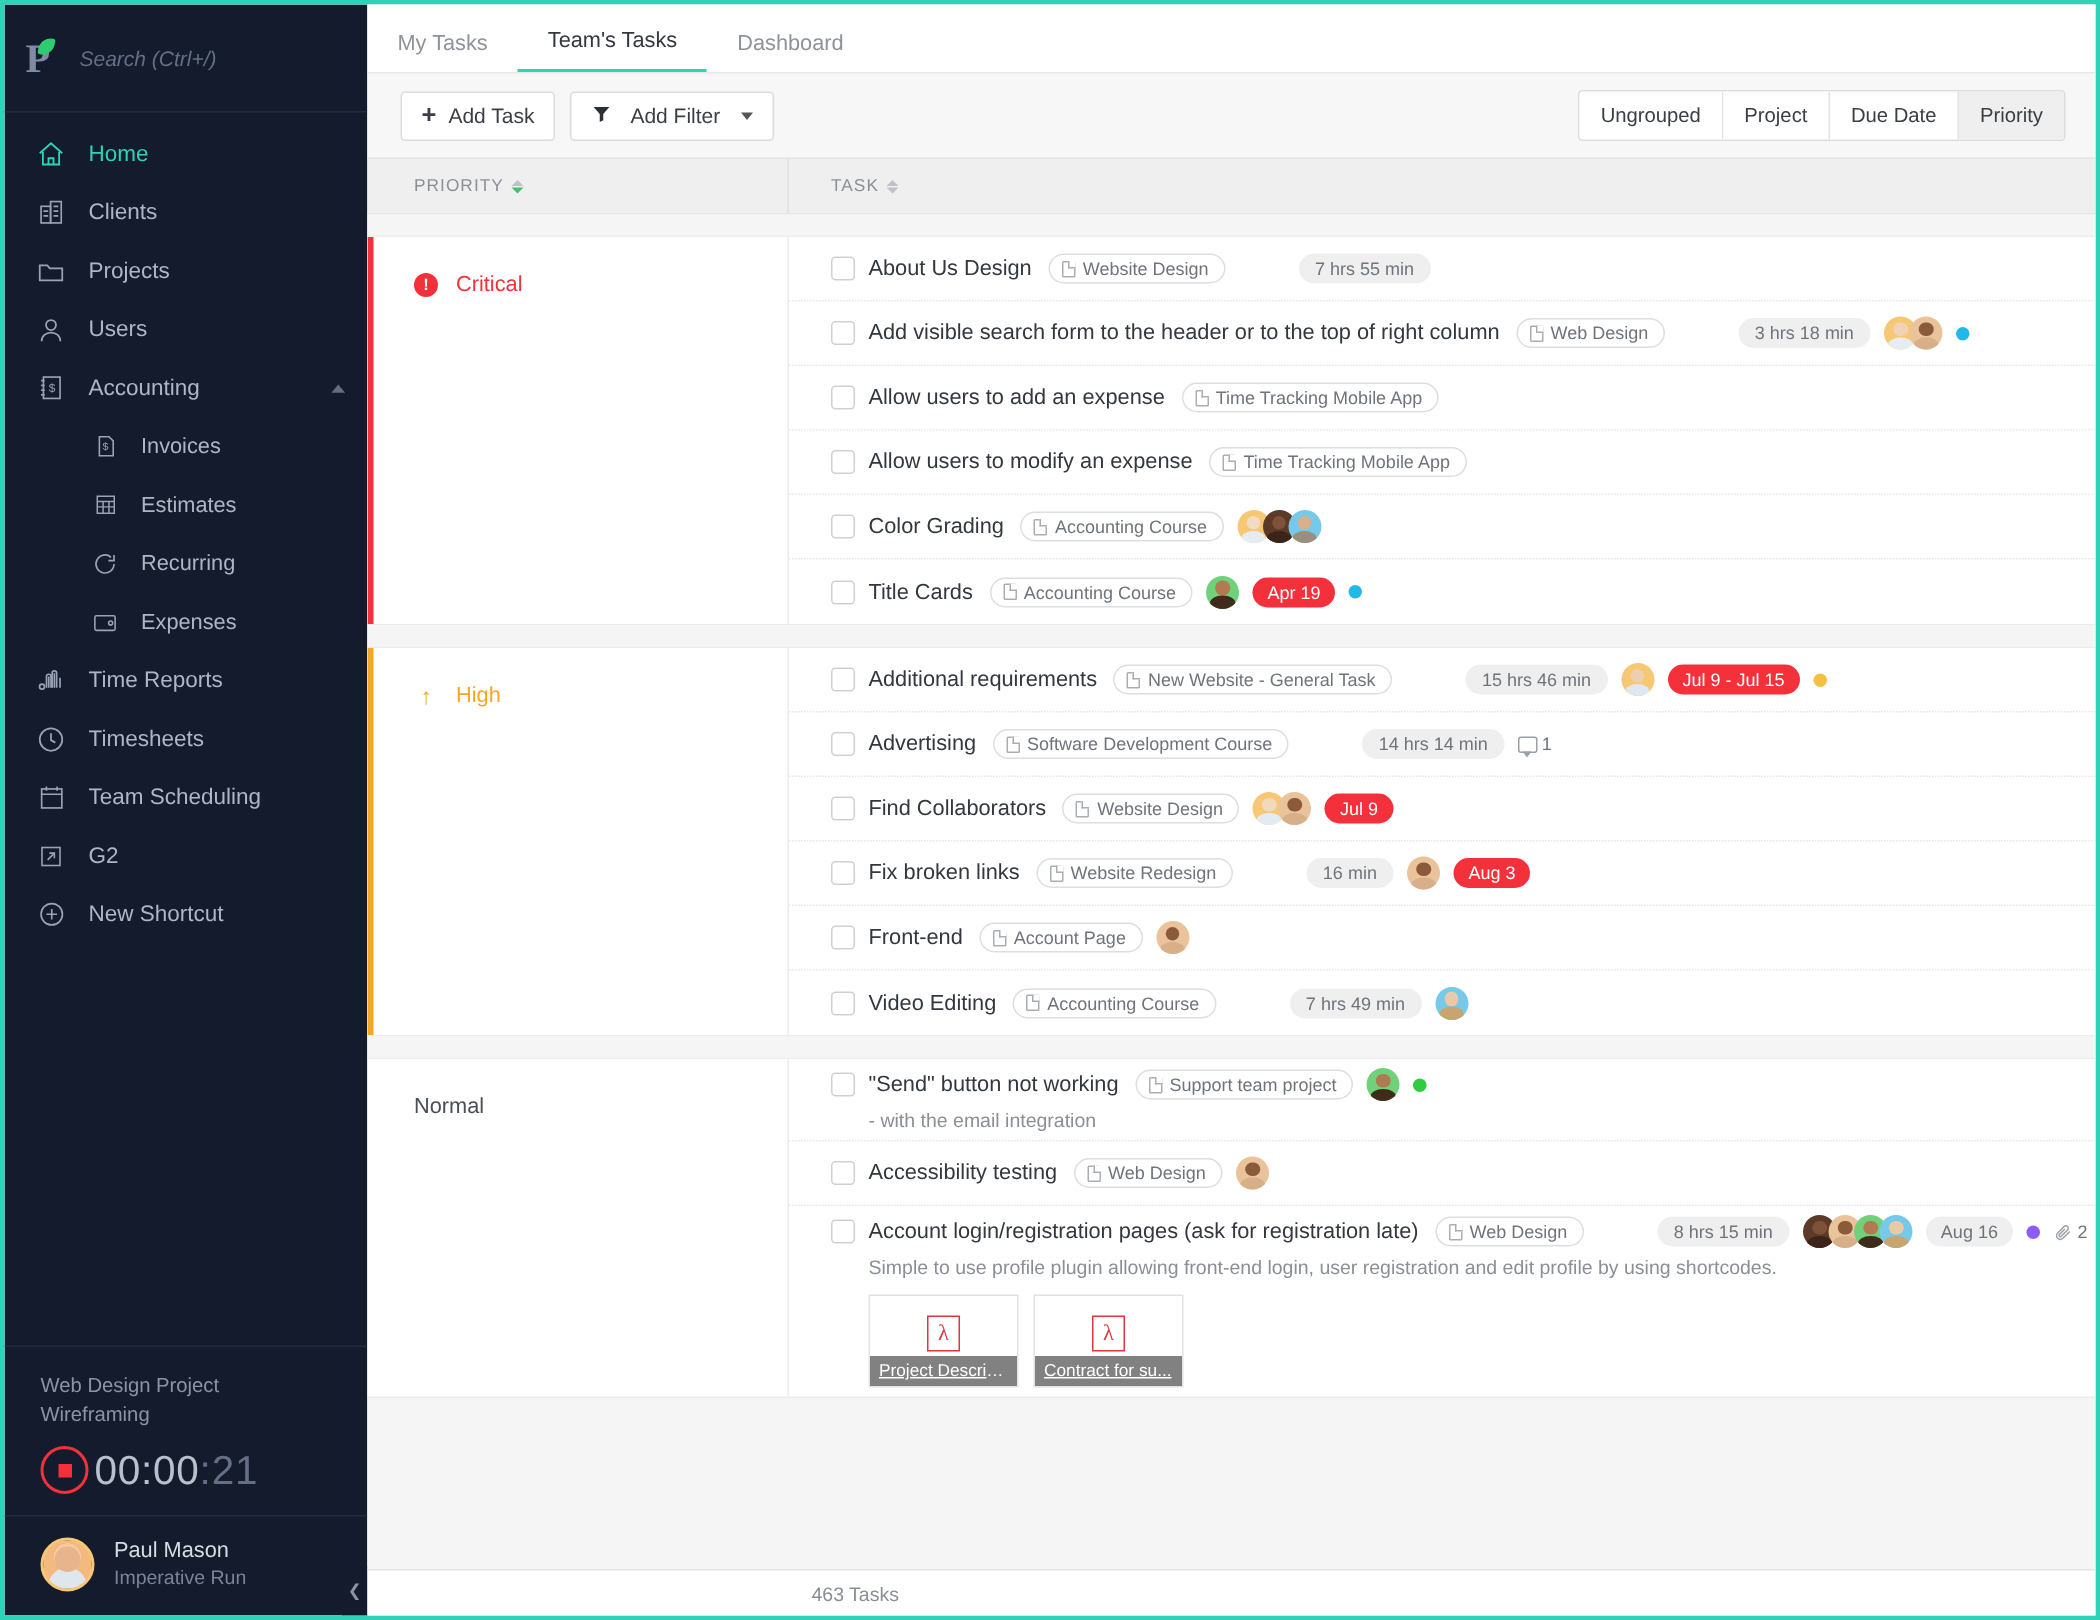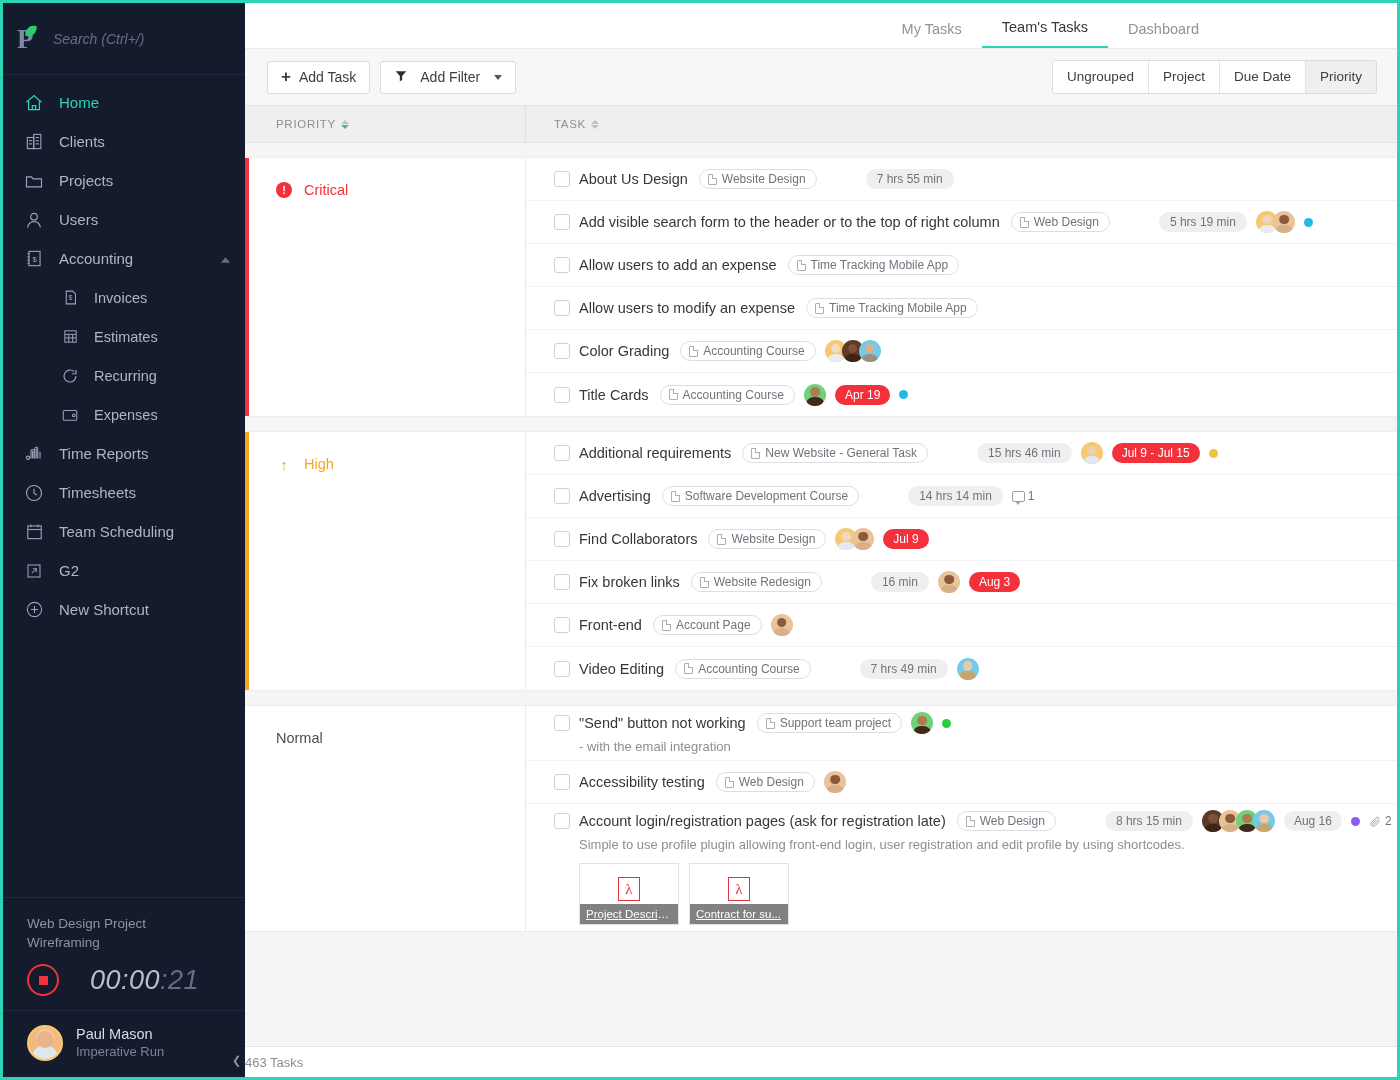--- a/index.html
+++ b/index.html
@@ -55,21 +55,21 @@
   .nav-item .ico { width: 22px; height: 22px; flex: 0 0 22px; display: flex; align-items: center; justify-content: center; }
   .nav-item.active { color: #2ed3b7; }
   .nav-item.active .ico svg { stroke: #2ed3b7; }
   .nav-item.sub { padding-left: 56px; gap: 13px; font-size: 14.5px; }
   .nav-item .chev { margin-left: auto; opacity: .6; }
 
   .sb-spacer { flex: 1 1 auto; }
 
   .timer-box { padding: 16px 39px 14px 24px; border-top: 1px solid #212a40; }
   .timer-proj { font-size: 13.5px; color: #8b93a5; line-height: 19px; }
-  .timer-row { display: flex; align-items: flex-end; gap: 31px; margin-top: 12px; font-style: italic; }
+  .timer-row { display: flex; align-items: flex-end; gap: 4px; margin-top: 12px; }
   .stop-btn {
     width: 32px; height: 32px; border-radius: 50%;
     border: 2.5px solid #f4303a; display: flex; align-items: center; justify-content: center;
     cursor: pointer; flex: 0 0 32px;
   }
   .stop-btn i { width: 9px; height: 9px; background: #f4303a; display: block; }
   .timer-val { font-size: 27px; color: #b9c0cd; letter-spacing: .5px; }
   .timer-val .sec { color: #6b7governance; }
   .timer-val .sec { color: #646e85; }
 
@@ -100,21 +100,21 @@
     border-radius: 4px 0 0 0;
     display: flex; align-items: center; justify-content: center;
     color: #8b93a5; font-size: 11px; cursor: pointer;
   }
 
   
   .main { flex: 1 1 auto; display: flex; flex-direction: column; background: #fff; min-width: 0; position: relative; }
 
   .topbar {
     height: 45px; flex: 0 0 45px; background: #fff;
-    display: flex; align-items: flex-end; justify-content: flex-end;
+    display: flex; align-items: flex-end; 
     padding-right: 178px; gap: 0;
   }
   .tab {
     font-size: 14.5px; color: #8e939b; padding: 0 20px 11px;
     cursor: pointer; line-height: 16px;
   }
   .tab.active { color: #33383f; border-bottom: 2.5px solid #2ed3b7; }
 
   .toolbar {
     height: 57px; flex: 0 0 57px; background: #f7f7f7;
@@ -225,21 +225,21 @@
   }
   .pdf-ico { width: 22px; height: 24px; border: 1.5px solid #e2343c; display:flex; align-items:center; justify-content:center; margin-bottom:10px;}
   .pdf-ico span { color: #e2343c; font-size: 15px; font-family: "Liberation Serif", serif; line-height:1; }
   .att-name {
     position: absolute; left: 0; right: 0; bottom: 0; background: #818181;
     color: #fff; font-size: 11.5px; padding: 4px 6px; white-space: nowrap;
     overflow: hidden; text-overflow: ellipsis; text-decoration: underline;
   }
   .footbar {
     height: 31px; flex: 0 0 31px; background: #fff; border-top: 1px solid #e4e4e4;
-    display: flex; align-items: center; 
+    display: flex; align-items: center; padding-left: 296px;
     font-size: 13px; color: #8a8f96;
   }
 </style>
 </head>
 <body>
 
 <div class="app">
 
   <aside class="sidebar">
     <div class="sb-search">
@@ -509,21 +509,21 @@
           </div>
 
           <div class="trow">
             <div class="tline">
               <span class="cbx"></span>
               <span class="tname">Add visible search form to the header or to the top of right column</span>
               <span class="proj-chip">
                 <span class="chip-doc"></span>
                 <span>Web Design</span>
               </span>
-              <span class="time-chip">5 hrs 19 min</span>
+              <span class="time-chip">3 hrs 18 min</span>
               <span class="avs">
                 <span class="av" style="background:#f7c873">
                     <i class="head" style="background:#f0d2b6"></i>
                     <i class="body" style="background:#e6ecf2"></i>
                   </span>
                 <span class="av" style="background:#eac39b">
                     <i class="head" style="background:#8a5a3b"></i>
                     <i class="body" style="background:#d7b08a"></i>
                   </span>
               </span>

